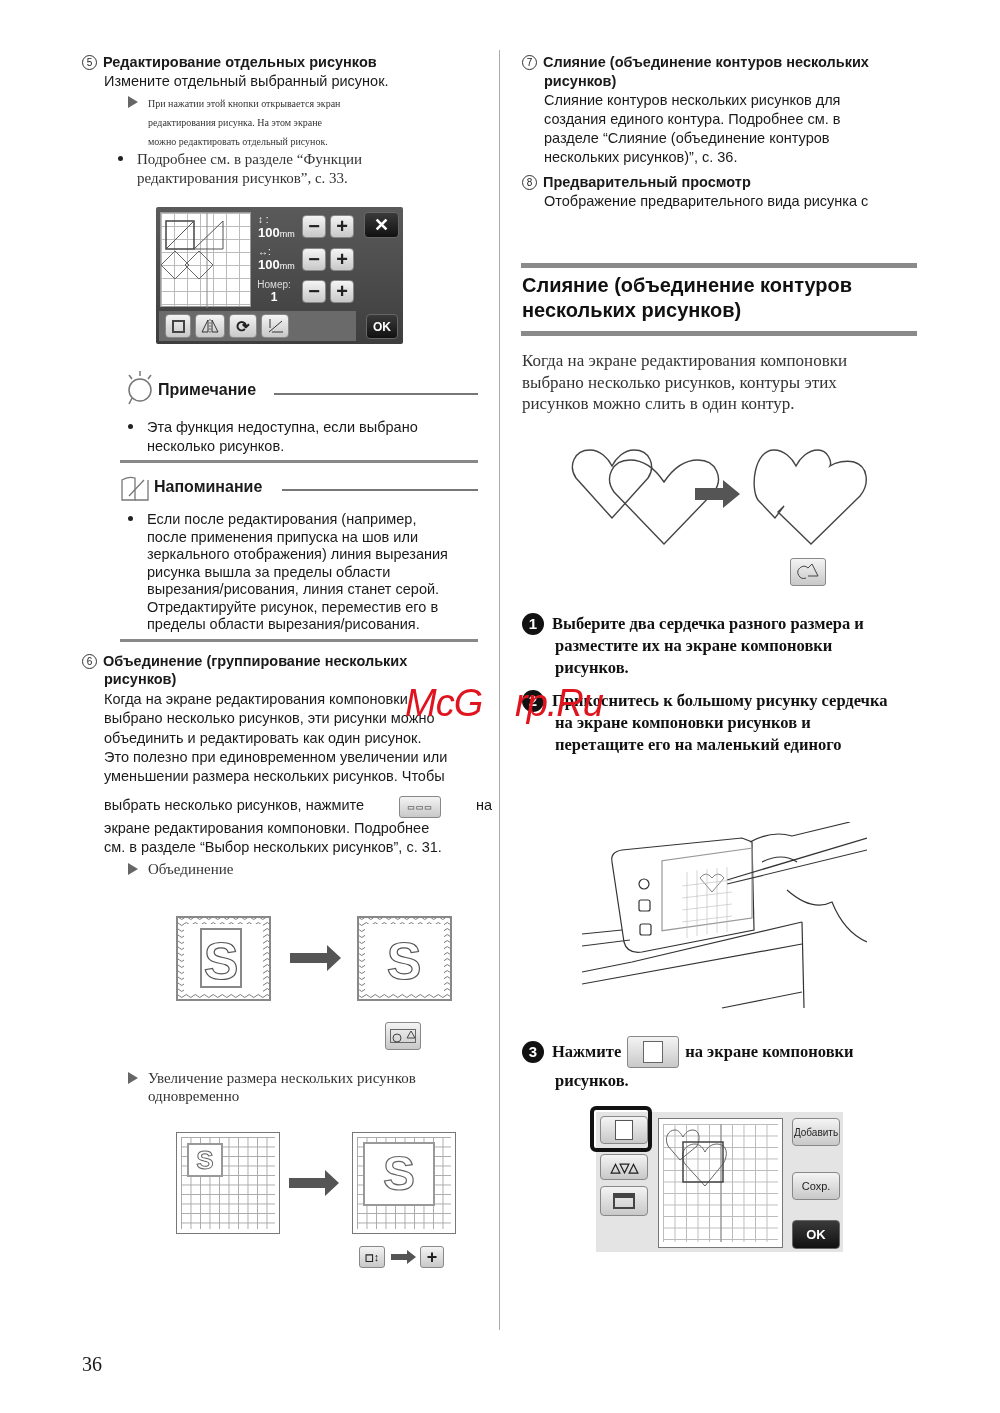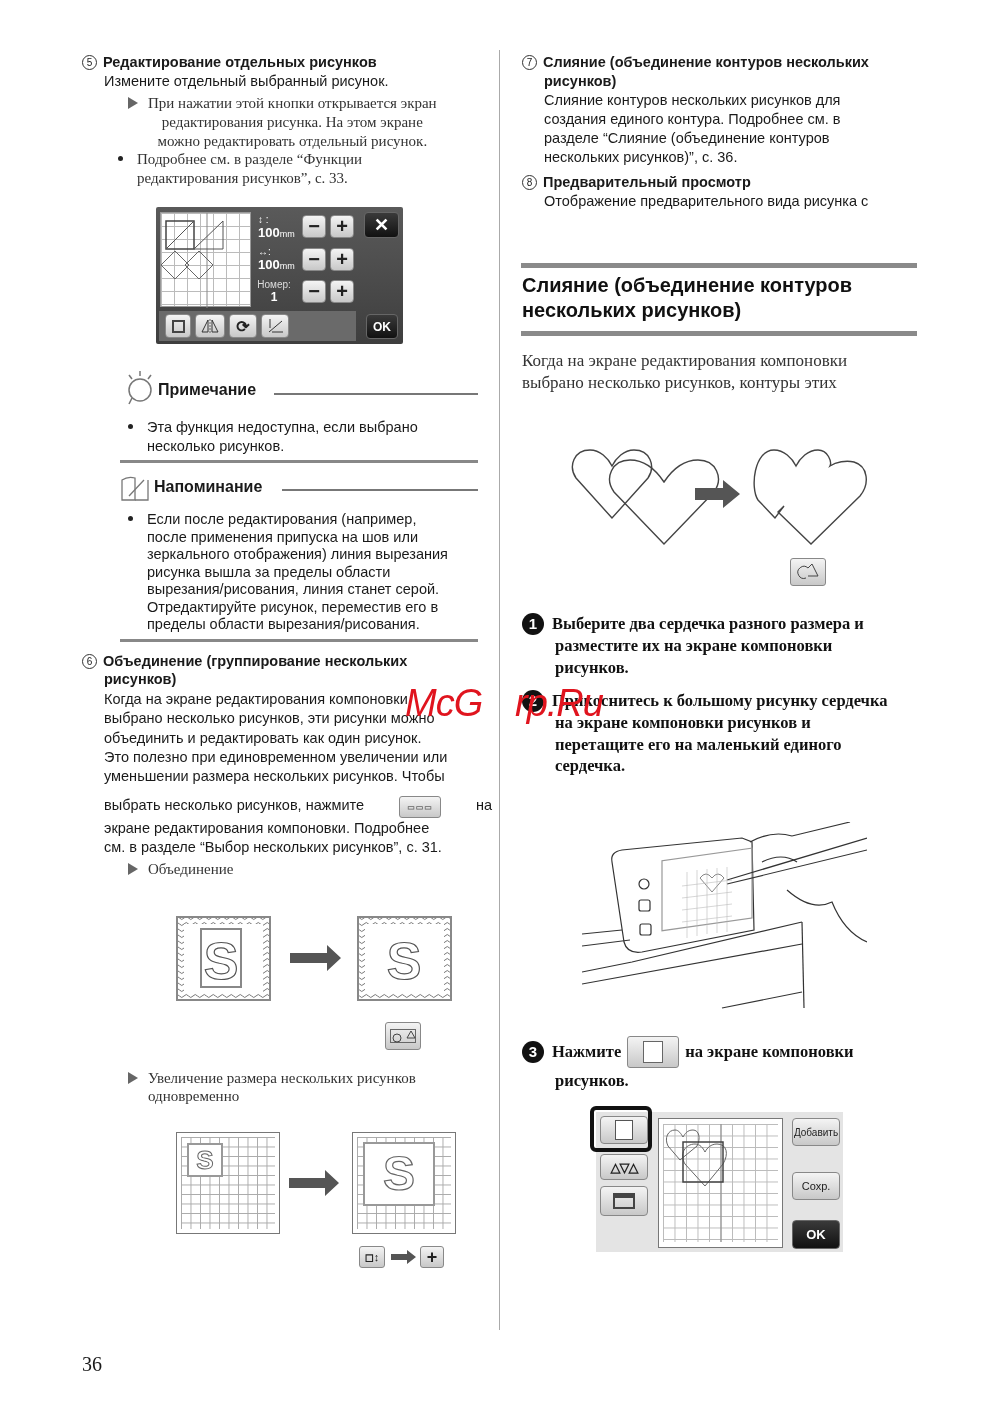--- a/index.html
+++ b/index.html
@@ -34,21 +34,21 @@
 </style>
 </head>
 <body>
 
 <div class="col-divider"></div>
 
 <div class="abs t14" style="left:82px; top:53px;">
   <span class="circ">5</span><span class="bold">Редактирование отдельных рисунков</span>
 </div>
 <div class="abs t14" style="left:104px; top:72px;">Измените отдельный выбранный рисунок.</div>
-<div class="abs serif" style="left:128px; top:94px; font-size:15px; line-height:19px; color:#333;text-align:center;">
+<div class="abs serif" style="left:128px; top:94px; font-size:10px; line-height:19px; color:#333;">
   <div><span class="arrow-tri"></span><span>При нажатии этой кнопки открывается экран</span></div>
   <div style="padding-left:20px;">редактирования рисунка. На этом экране</div>
   <div style="padding-left:20px;">можно редактировать отдельный рисунок.</div>
 </div>
 <div class="abs serif" style="left:118px; top:150px; font-size:15px; line-height:19px; color:#333;">
   <div><span class="bullet"></span><span>Подробнее см. в разделе “Функции</span></div>
   <div style="padding-left:19px;">редактирования рисунков”, с. 33.</div>
 </div>
 
 <div class="abs panel-dark" style="left:156px; top:207px; width:247px; height:137px;">
@@ -243,20 +243,21 @@
 
 <div class="rule-thick" style="left:521px; top:263px; width:396px;"></div>
 <div class="abs h2" style="left:522px; top:273px;">
   <div>Слияние (объединение контуров</div>
   <div>нескольких рисунков)</div>
 </div>
 <div class="rule-thick" style="left:521px; top:331px; width:396px;"></div>
 <div class="abs serifbody" style="left:522px; top:350px;">
   <div>Когда на экране редактирования компоновки</div>
   <div>выбрано несколько рисунков, контуры этих</div>
+  <div>рисунков можно слить в один контур.</div>
 </div>
 
 <svg class="abs" style="left:568px; top:448px;" width="300" height="104">
   <g fill="none" stroke="#444" stroke-width="1.4">
     <path d="M44 70 L8 30 C0 18 6 2 22 2 C32 2 40 10 44 18 C48 10 56 2 66 2 C82 2 88 18 80 30 Z"></path>
     <path d="M96 96 L46 44 C36 30 44 12 62 12 C76 12 88 22 96 34 C104 22 116 12 130 12 C148 12 156 30 146 44 Z"></path>
     <path d="M207 70 L190 52 C182 40 186 2 206 2 C216 2 224 10 228 18 C232 10 240 2 250 2 C260 2 264 14 262 18 C268 14 278 12 286 14 C300 18 302 36 292 48 L243 96 L210 64 L216 58 Z"></path>
   </g>
   <polygon points="127,40 155,40 155,32 172,46 155,60 155,52 127,52" fill="#555"></polygon>
 </svg>
@@ -274,21 +275,20 @@
   <div style="padding-left:33px;">разместите их на экране компоновки</div>
   <div style="padding-left:33px;">рисунков.</div>
 </div>
 <div class="abs step-text" style="left:522px; top:690px;">
   <div style="display:flex;">
       <span class="step-num">2</span>
       <span>Прикоснитесь к большому рисунку сердечка</span>
     </div>
   <div style="padding-left:33px;">на экране компоновки рисунков и</div>
   <div style="padding-left:33px;">перетащите его на маленький единого</div>
-  <div style="padding-left:33px;">сердечка.</div>
 </div>
 
 <svg class="abs" style="left:582px; top:822px;" width="285" height="188">
   <g fill="none" stroke="#333" stroke-width="1.2">
     <path d="M30 40 Q28 30 40 28 L160 16 L170 20 L172 108 L60 130 Q45 132 42 120 Z"></path>
     <rect x="80" y="50" width="90" height="70" transform="skewY(-8)" stroke="#999"></rect>
     <circle cx="62" cy="62" r="5"></circle>
     <rect x="57" y="78" width="11" height="11" rx="2"></rect>
     <rect x="58" y="102" width="11" height="11" rx="2"></rect>
     <path d="M0 112 L40 108"></path>

